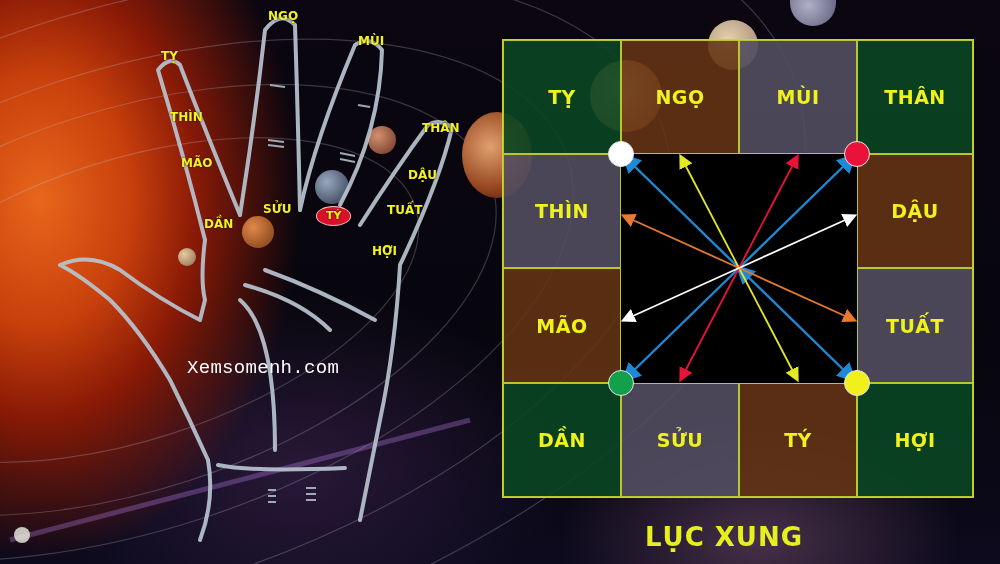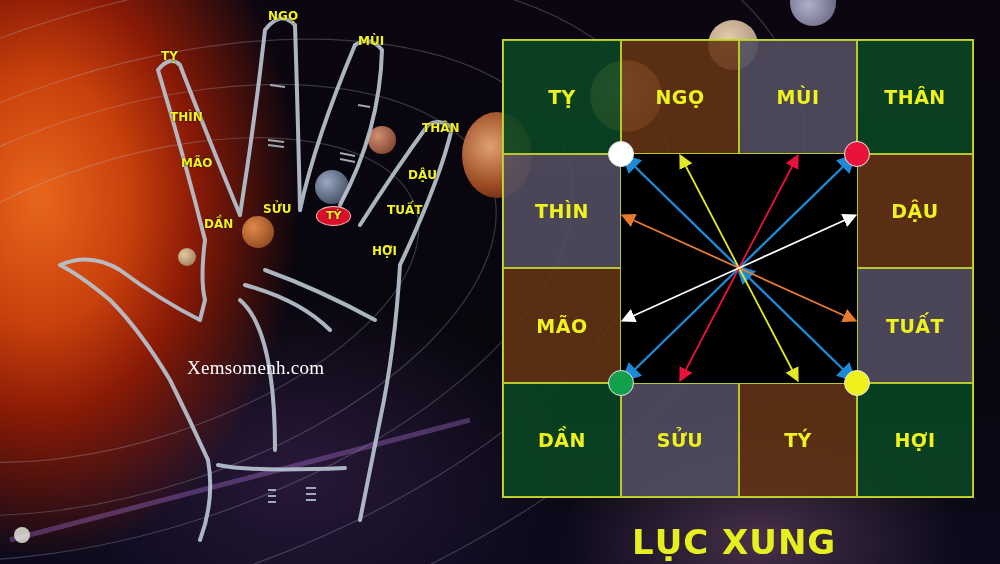--- a/index.html
+++ b/index.html
@@ -7,30 +7,30 @@
   #stage { position:relative; width:1000px; height:564px; overflow:hidden;
     background:
       radial-gradient(ellipse 260px 360px at 40px 200px, #e8661c 0%, #c8400c 35%, #8a1a06 60%, rgba(60,5,5,0) 100%),
       radial-gradient(ellipse 200px 120px at 760px 540px, rgba(120,80,110,0.55) 0%, rgba(40,20,50,0) 100%),
       radial-gradient(ellipse 260px 180px at 300px 470px, rgba(70,40,90,0.5) 0%, rgba(0,0,0,0) 100%),
       linear-gradient(180deg, #0b0610 0%, #07060d 60%, #0c0a1c 100%);
   }
   .planet { position:absolute; border-radius:50%; }
   .hand-label { position:absolute; color:#f4f21e; font-weight:bold; font-size:12px; line-height:12px; white-space:nowrap; text-shadow:0 0 2px #000; }
   .hand-label.hl { background:#d8102a; border:1px solid #f0c0c0; border-radius:50%; padding:3px 9px; font-size:11px; }
-  .watermark { position:absolute; left:187px; top:357px; color:#ffffff; font-family:Liberation Serif, serif; font-size:19px; letter-spacing:0.3px; }
+  .watermark { position:absolute; left:187px; top:357px; color:#ffffff; font-family:Liberation Mono, monospace; font-size:19px; letter-spacing:0.3px; }
   #board { position:absolute; left:502px; top:39px; width:472px; height:459px; border:1.5px solid #c7d62a; box-sizing:border-box; }
   .cell { position:absolute; box-sizing:border-box; border:1px solid #b8c82a; display:flex; align-items:center; justify-content:center; }
   .cell span { color:#f0f21c; font-weight:bold; font-size:19px; letter-spacing:0.5px; }
   .c-green { background:rgba(10,70,35,0.9); }
   .c-brown { background:rgba(100,52,20,0.88); }
   .c-gray  { background:rgba(82,78,96,0.9); }
   #center { position:absolute; left:118px; top:114px; width:236px; height:229px; background:#000; }
   .corner { position:absolute; width:26px; height:26px; border-radius:50%; border:1.5px solid #e8e8e8; box-sizing:border-box; }
-  .title { position:absolute; left:632px; top:522px; color:#e6f01e; font-weight:bold; font-size:34px; letter-spacing:1px; }
+  .title { position:absolute; left:645px; top:522px; color:#e6f01e; font-weight:bold; font-size:26px; letter-spacing:1px; }
 </style>
 </head>
 <body>
 
 <div id="stage">
 
   <svg style="position:absolute;left:0;top:0" width="1000" height="564">
     <g fill="none" stroke="rgba(200,200,220,0.25)" stroke-width="1.2">
       <ellipse cx="130" cy="300" rx="300" ry="140" transform="rotate(-18 130 300)"></ellipse>
       <ellipse cx="130" cy="300" rx="380" ry="190" transform="rotate(-18 130 300)"></ellipse>

